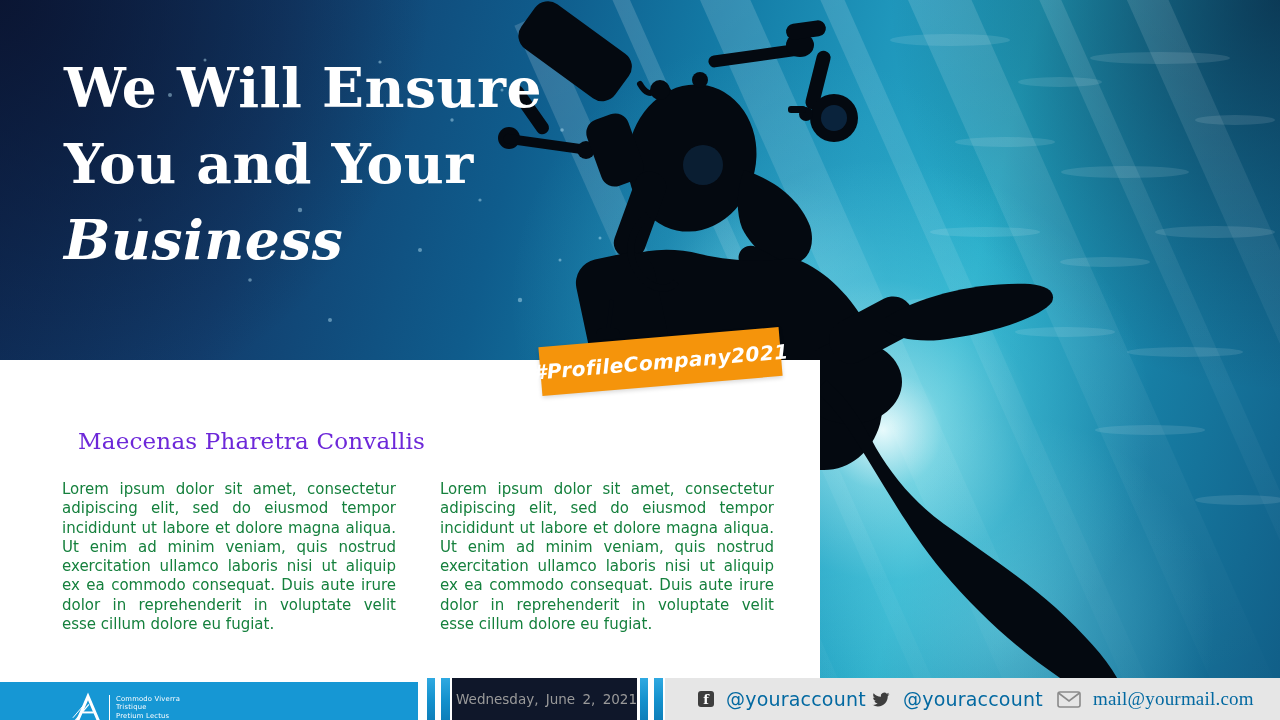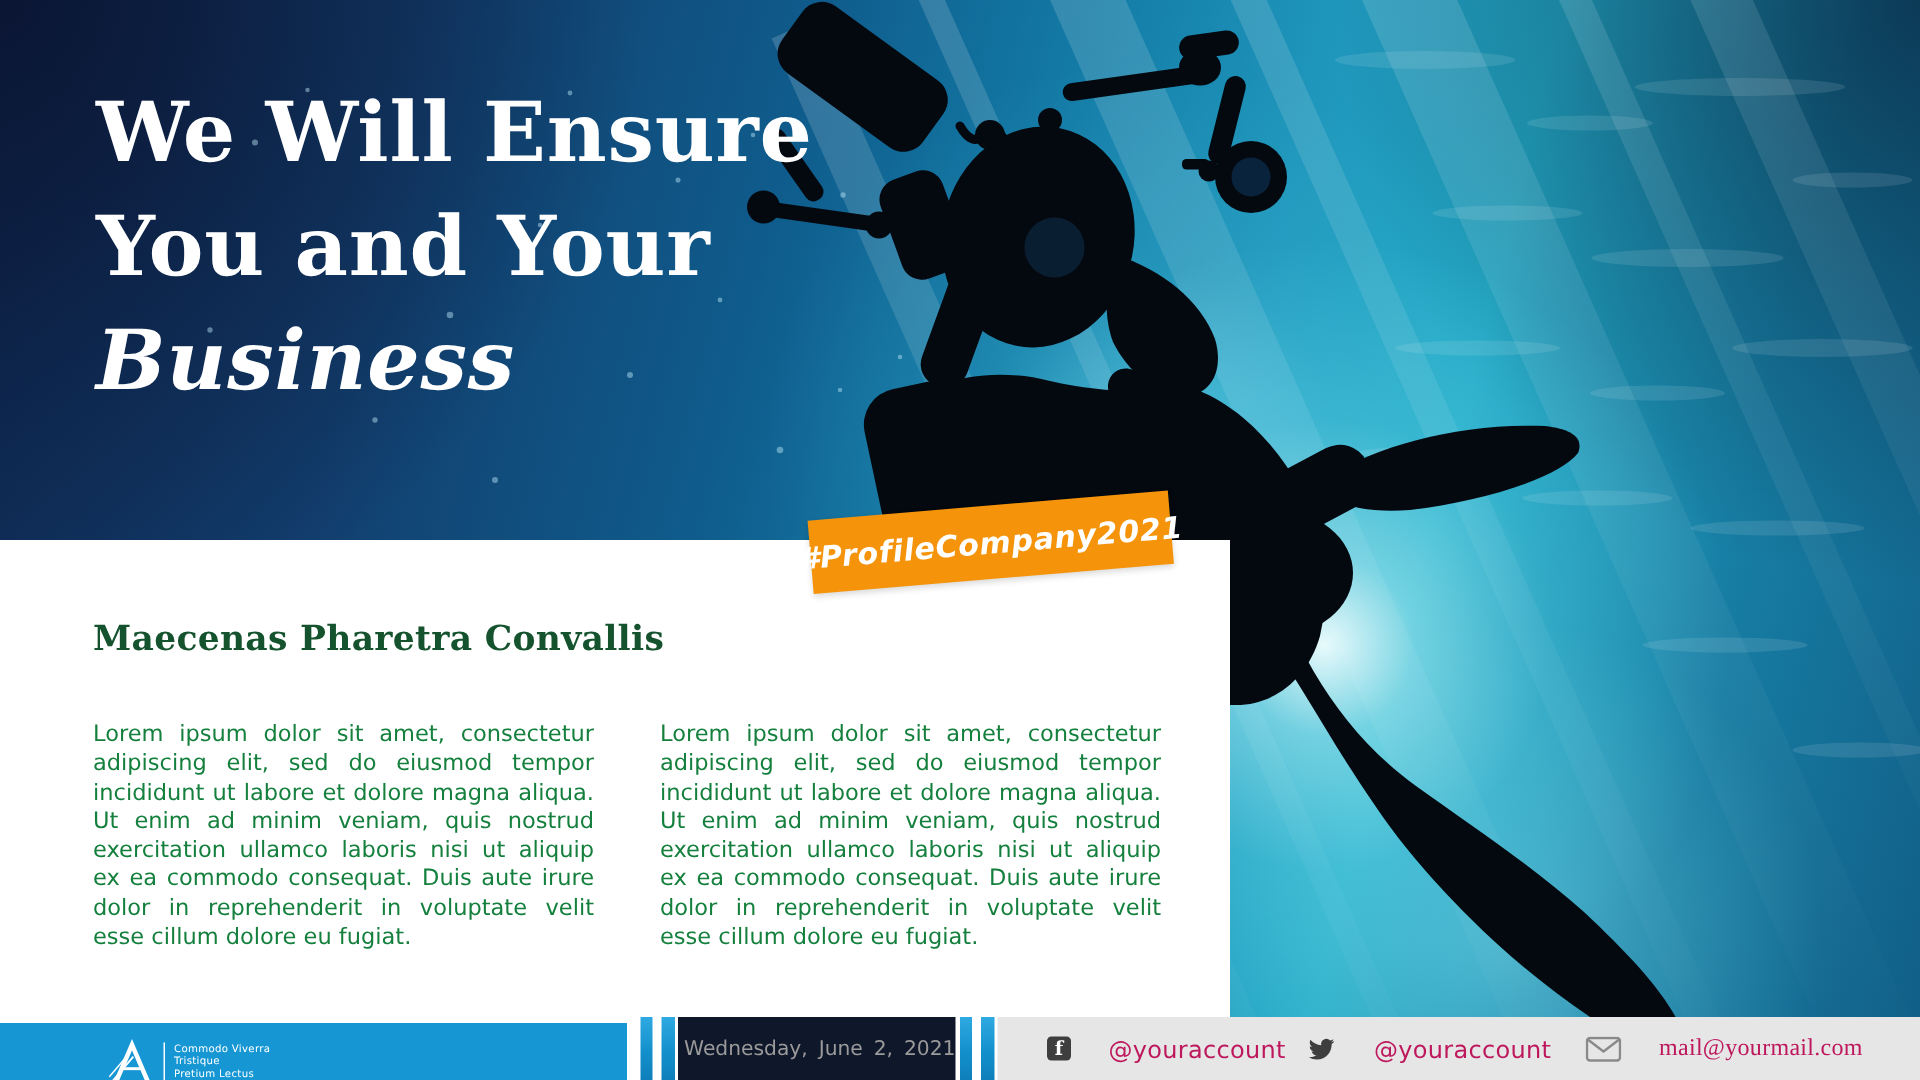--- a/index.html
+++ b/index.html
@@ -26,23 +26,23 @@
 
   
   .ribbon{position:absolute;left:540px;top:337px;width:241px;height:49px;
     background:#F5940B;transform:rotate(-4.8deg);
     display:flex;align-items:center;justify-content:center;
     box-shadow:0 2px 4px rgba(0,0,0,.15);}
   .ribbon span{color:#fff;font-size:20px;font-weight:bold;font-style:italic;letter-spacing:.5px;}
 
   
   .panel{position:absolute;left:0;top:360px;width:820px;height:318px;background:#ffffff;}
-  .panel h2{position:absolute;left:62px;top:52px;margin:0;
-    font-family:"DejaVu Serif","Liberation Serif",serif;font-weight:bold;
-    font-size:23px;color:#14532d;letter-spacing:.2px;}
+  .panel h2{position:absolute;left:62px;top:52px;margin:16px;
+    font-family:"DejaVu Serif","Liberation Serif",serif;font-weight:normal;
+    font-size:23px;color:#6d28d9;letter-spacing:.2px;}
   .col{position:absolute;top:105px;width:334px;font-size:15px;line-height:19.3px;
     color:#15803d;text-align:justify;}
   .col1{left:62px;} .col2{left:440px;}
 
   
   .f-blue{position:absolute;left:0;top:682px;width:418px;height:51px;background:#1697D4;
     display:flex;align-items:center;}
   .logo-wrap{display:flex;align-items:center;margin-left:72px;}
   .logo-div{width:1px;height:26px;background:#ffffff;margin:0 6px 0 5px;}
   .logo-lines{color:#ffffff;font-size:6.8px;line-height:8.6px;letter-spacing:.2px;}
@@ -53,21 +53,21 @@
   .s1{left:427px;width:8px;} .s2{left:441px;width:9px;}
   .s3{left:640px;width:8px;} .s4{left:654px;width:9px;}
 
   .f-date{position:absolute;left:452px;top:678px;width:185px;height:42px;background:#0f172a;
     display:flex;align-items:center;justify-content:flex-end;}
   .f-date span{color:#9a9a9a;font-size:13.5px;word-spacing:3px;}
 
   .f-social{position:absolute;left:665px;top:678px;width:615px;height:42px;background:#E6E6E6;}
   .soc{position:absolute;top:0;height:42px;display:flex;align-items:center;}
   .soc-fb{left:33px;} .soc-tw{left:206px;} .soc-mail{left:392px;font-family:Liberation Serif, serif;}
-  .soc .txt{color:#be185d;font-size:16px;margin-left:25px;letter-spacing:.2px;}
+  .soc .txt{color:#0369a1;font-size:19px;margin-left:12px;letter-spacing:.2px;}
   .fb-box{width:16px;height:16px;border-radius:3px;background:#3e3e3e;color:#ffffff;
     display:flex;align-items:flex-end;justify-content:center;
     font-family:"DejaVu Serif",serif;font-weight:bold;font-size:13px;line-height:15px;overflow:hidden;}
 </style>
 </head>
 <body>
 
 <div class="slide">
 
   <div class="photo">

